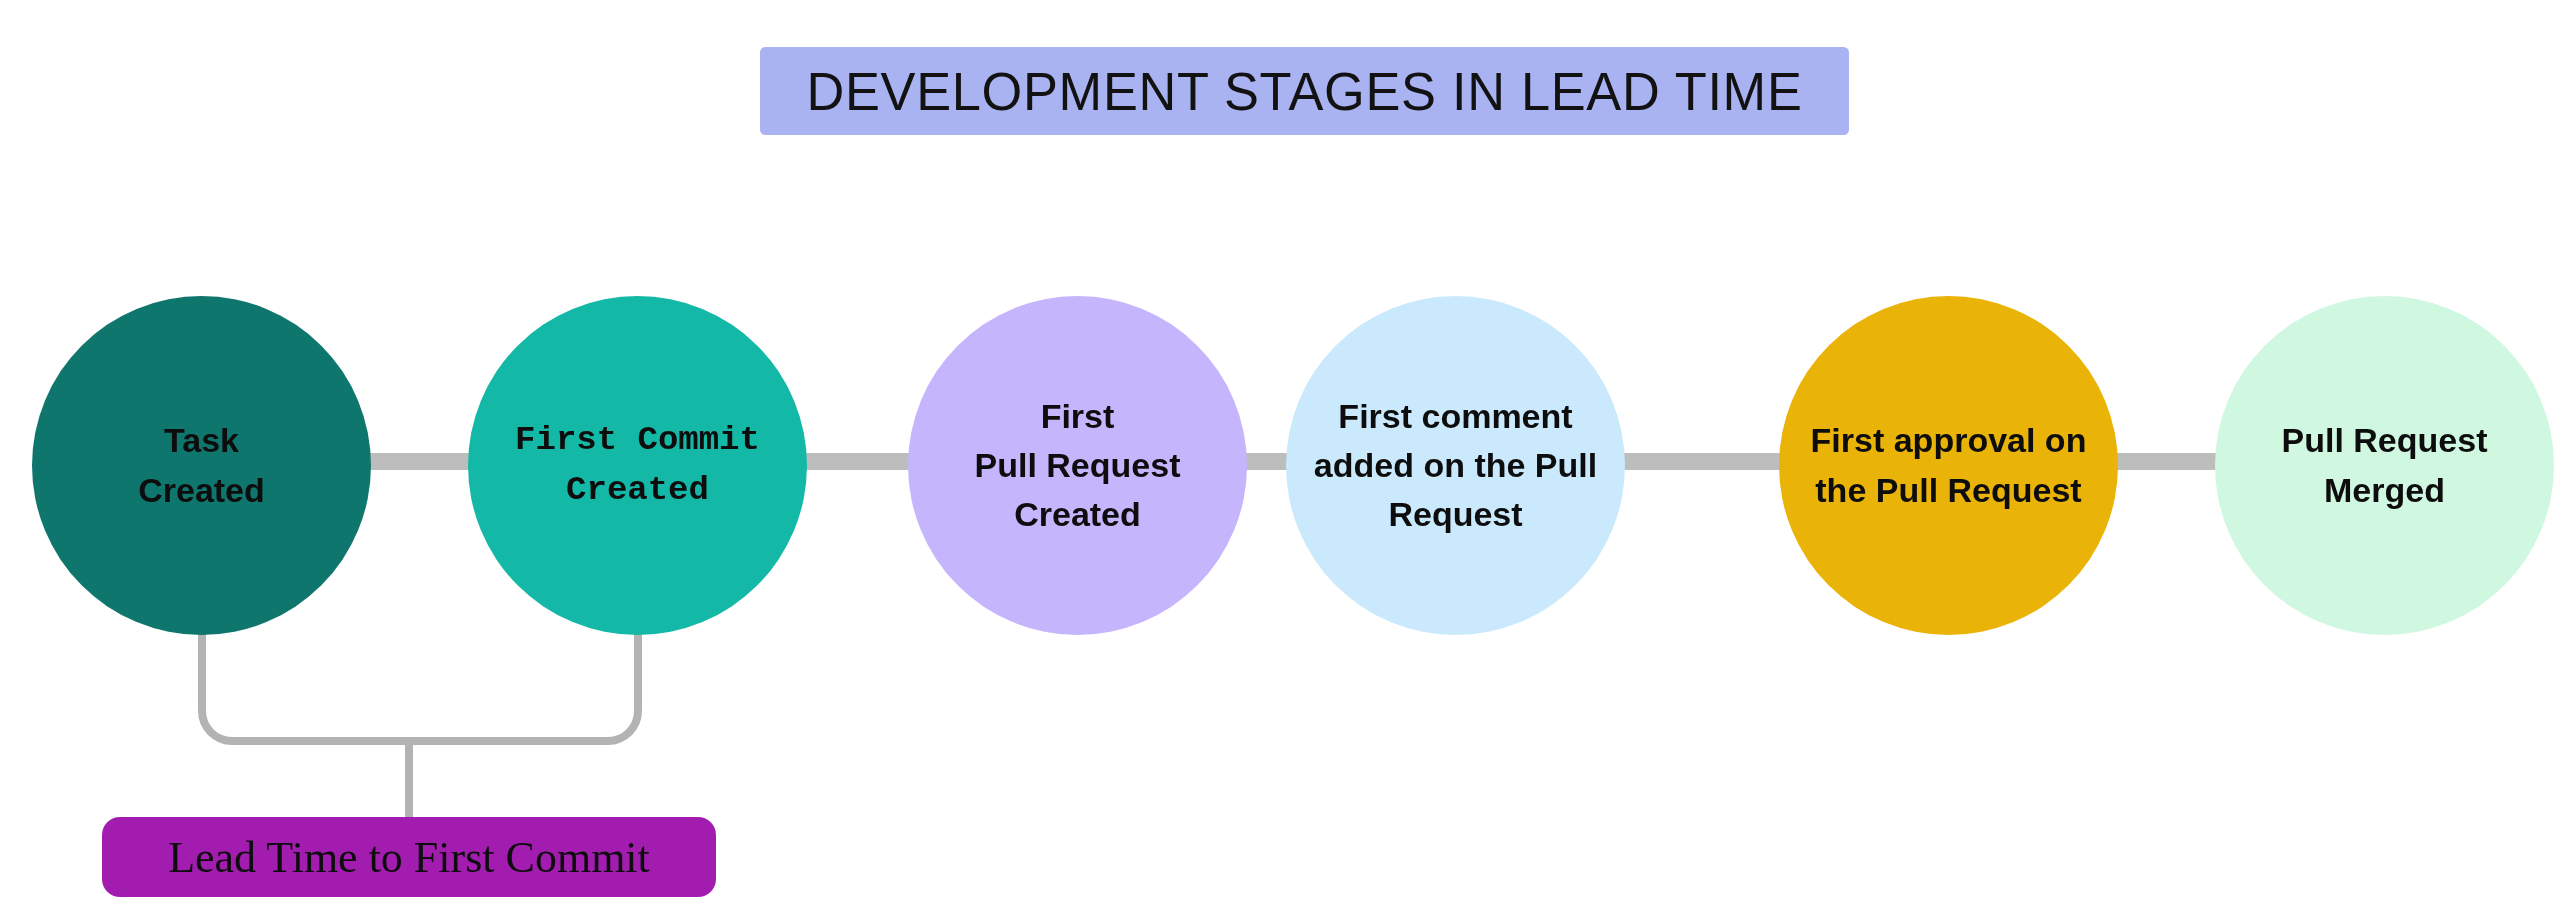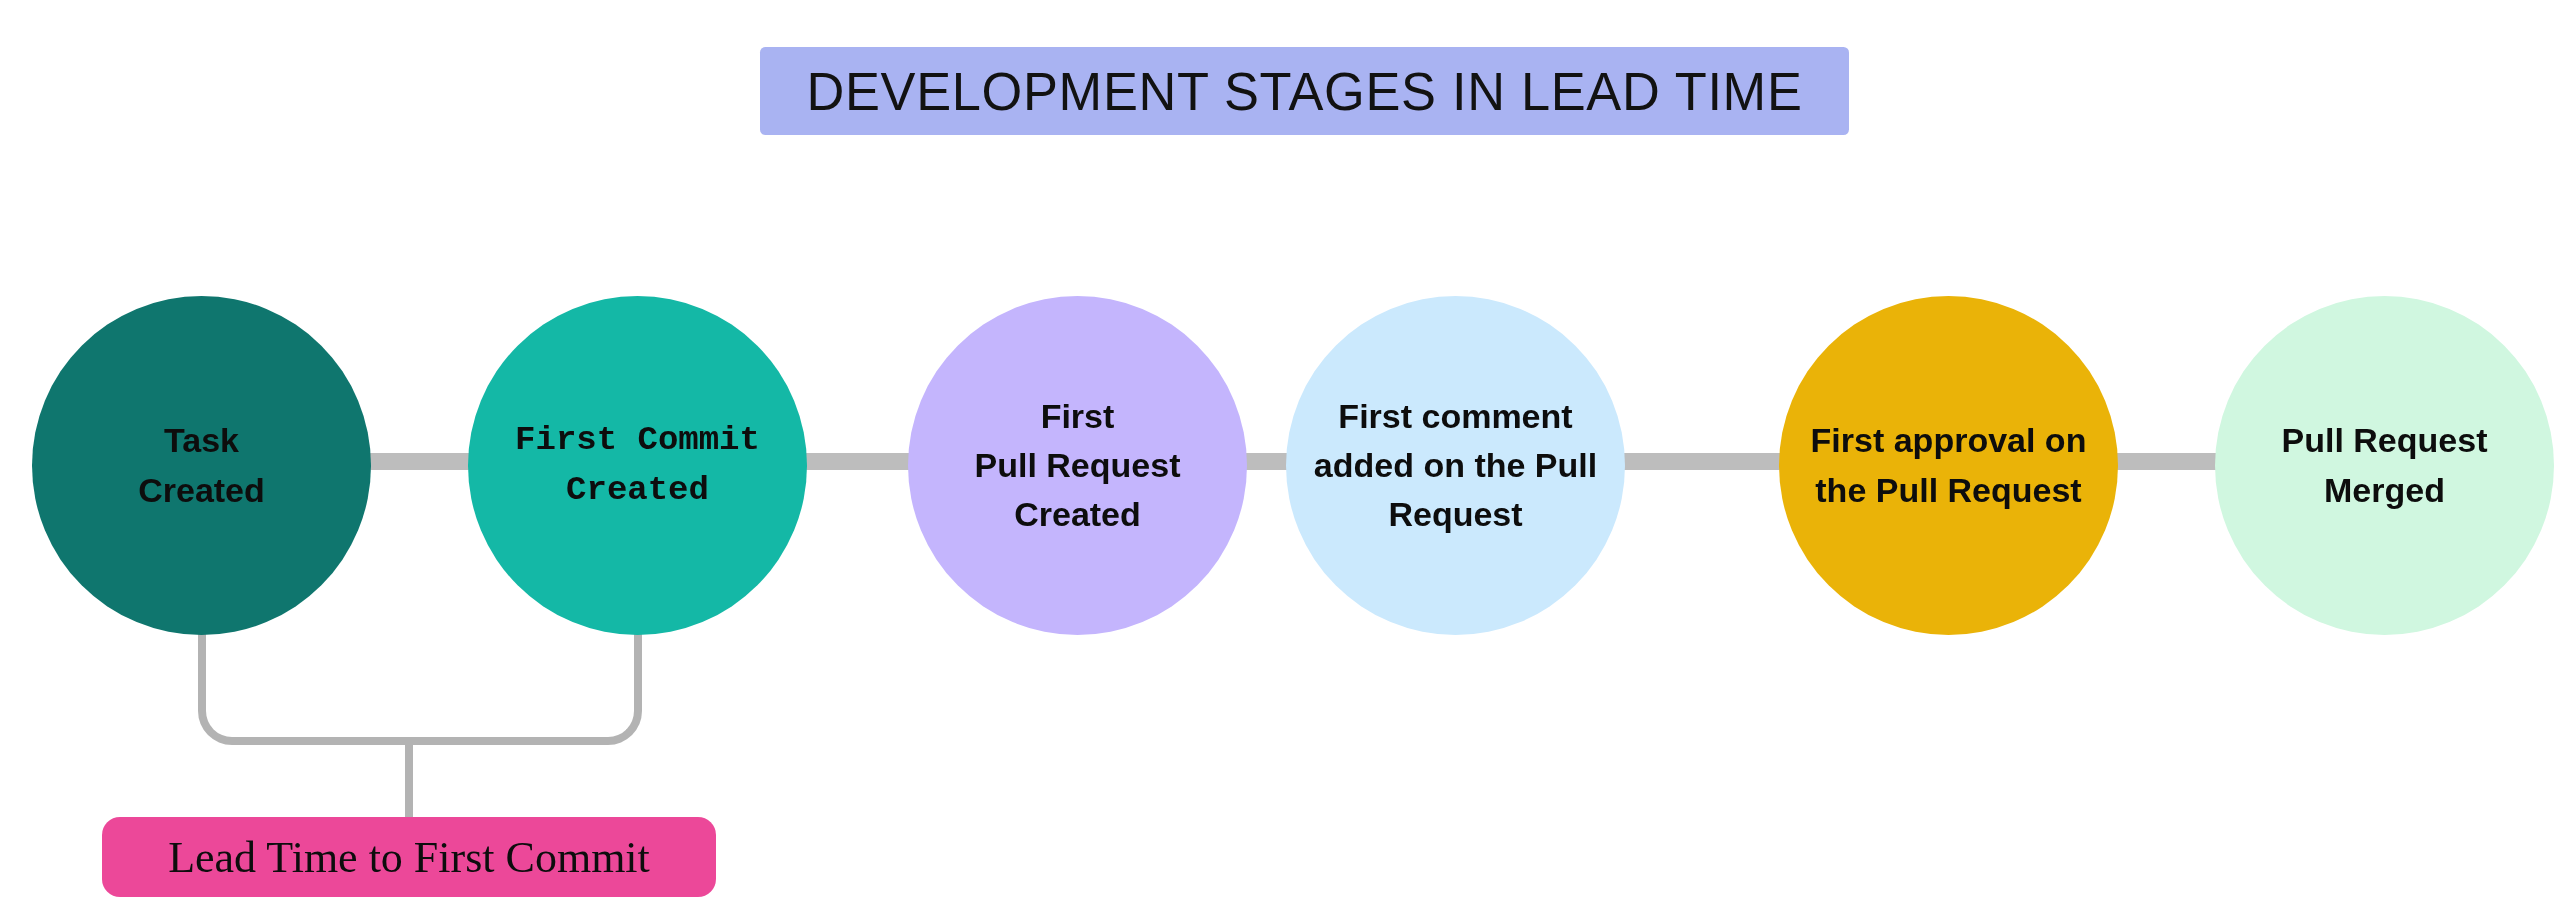--- a/index.html
+++ b/index.html
@@ -144,18 +144,18 @@
   </div>
 
   <div class="stage-circle" style="left: 2215px; background-color: rgb(208, 247, 224);">
     <span class="stage-label">Pull Request
 Merged</span>
   </div>
 
   <div class="bracket"></div>
   <div class="bracket-stem"></div>
 
-  <div class="annotation-box" style="background-color: #ec4899;">
+  <div class="annotation-box" style="background-color: #a21caf;">
     <span class="annotation-text">Lead Time to First Commit</span>
   </div>
 
 </div>
 
 
 </body></html>

